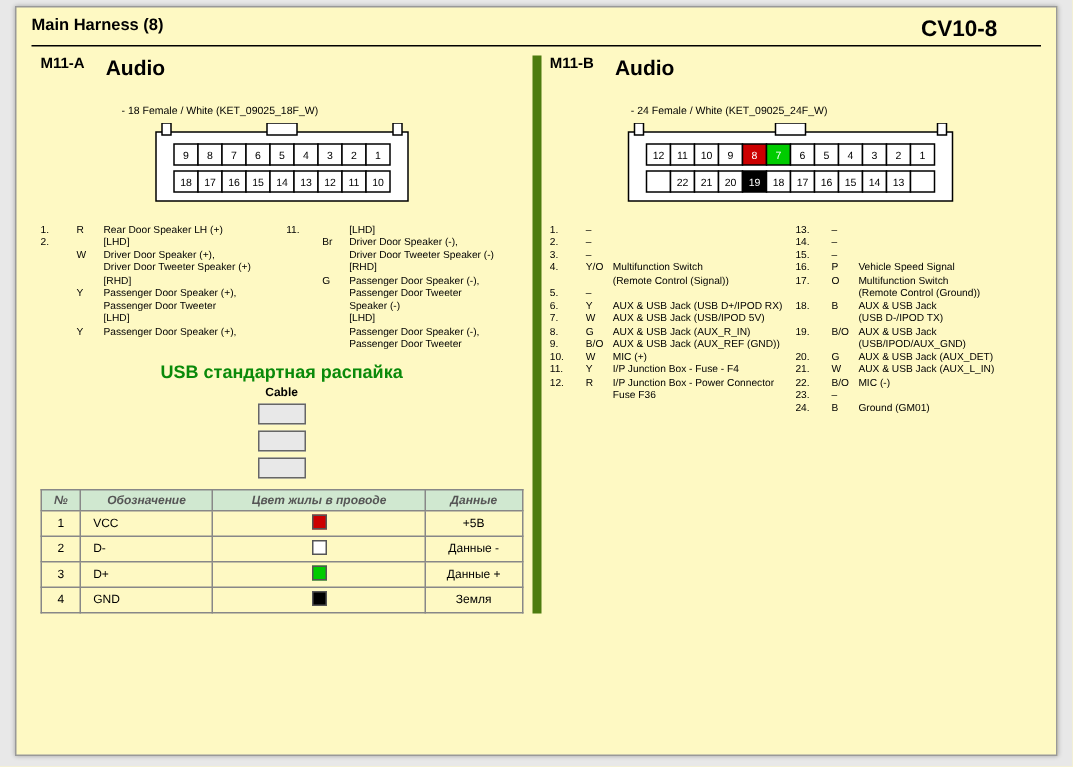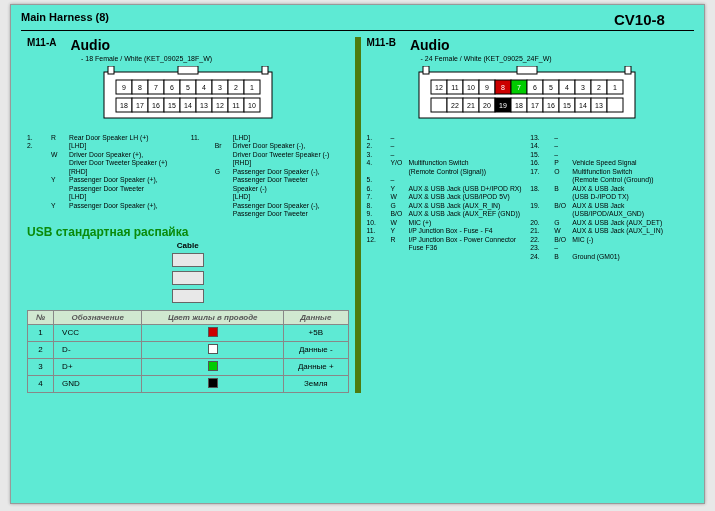--- a/index.html
+++ b/index.html
@@ -7,52 +7,52 @@
     margin: 0;
     font-family: Arial, sans-serif;
     background: #e8e8e8;
     width: 715px;
     height: 511px;
     overflow: hidden;
     font-size: 7.5px;
     color: #000;
   }
   .page {
-    background: #5eead4;
+    background: #fef9c3;
     width: 695px;
     margin: 4px auto;
     border: 1px solid #999;
     box-shadow: 0 0 3px rgba(0,0,0,0.3);
     padding: 6px 10px 10px 10px;
     height: 500px;
     position: relative;
   }
   .hdr {
     display: flex;
     border-bottom: 1px solid #000;
     padding-bottom: 2px;
   }
   .hdr-l { flex: 1; font-weight: bold; font-size: 11px; }
   .hdr-c { flex: 1; text-align: center; color: #3a6ea5; font-size: 12px; text-decoration: underline; }
   .hdr-r { flex: 0 0 80px; text-align: left; font-weight: bold; font-size: 15px; }
   .cols { display: flex; margin-top: 6px; }
   .col { flex: 1; padding: 0 6px; }
   .col + .col { border-left: 6px solid #4d7c0f; }
-  .conn-title { display: flex; gap: 14px; margin-bottom: 2px; }
+  .conn-title { display: flex; gap: 14px; margin-bottom: 18px; }
   .conn-id { font-weight: bold; font-size: 10px; }
   .conn-lbl { font-weight: bold; font-size: 14px; }
   .conn-sub { font-size: 7px; margin-left: 54px; margin-bottom: 4px; }
   .conn-svg { display: block; margin: 2px auto 6px auto; }
   .pinlist { display: flex; gap: 6px; font-size: 6.8px; line-height: 1.25; }
   .pin-col { flex: 1; }
   .pin-row { display: flex; }
   .pin-n { width: 24px; }
   .pin-c { width: 18px; }
   .pin-d { flex: 1; }
-  .usb-title { color: #0a8a0a; font-size: 12px; text-align: left; margin: 6px 0 2px 0; font-weight: bold; }
+  .usb-title { color: #0a8a0a; font-size: 12px; text-align: center; margin: 6px 0 2px 0; font-weight: bold; }
   .usb-grid { display: flex; justify-content: center; gap: 30px; font-size: 8px; }
   .usb-box { text-align: center; }
   .usb-hdr { font-weight: bold; margin-bottom: 2px; }
   .usb-port { width: 32px; height: 14px; border: 1px solid #666; background: #e8e8e8; display: inline-block; margin: 1px 0; }
   .usb-lbl { font-weight: bold; padding: 4px 4px; }
   .tbl { border-collapse: collapse; width: 100%; font-size: 8px; margin-top: 4px; }
   .tbl th, .tbl td { border: 1px solid #888; padding: 2px 4px; text-align: center; }
   .tbl th { background: #d0e8d0; font-style: italic; color: #555; }
   .tbl td:nth-child(2){ text-align:left; padding-left:8px;}
   .sq { display:inline-block; width:10px; height:10px; border:1px solid #555; }

